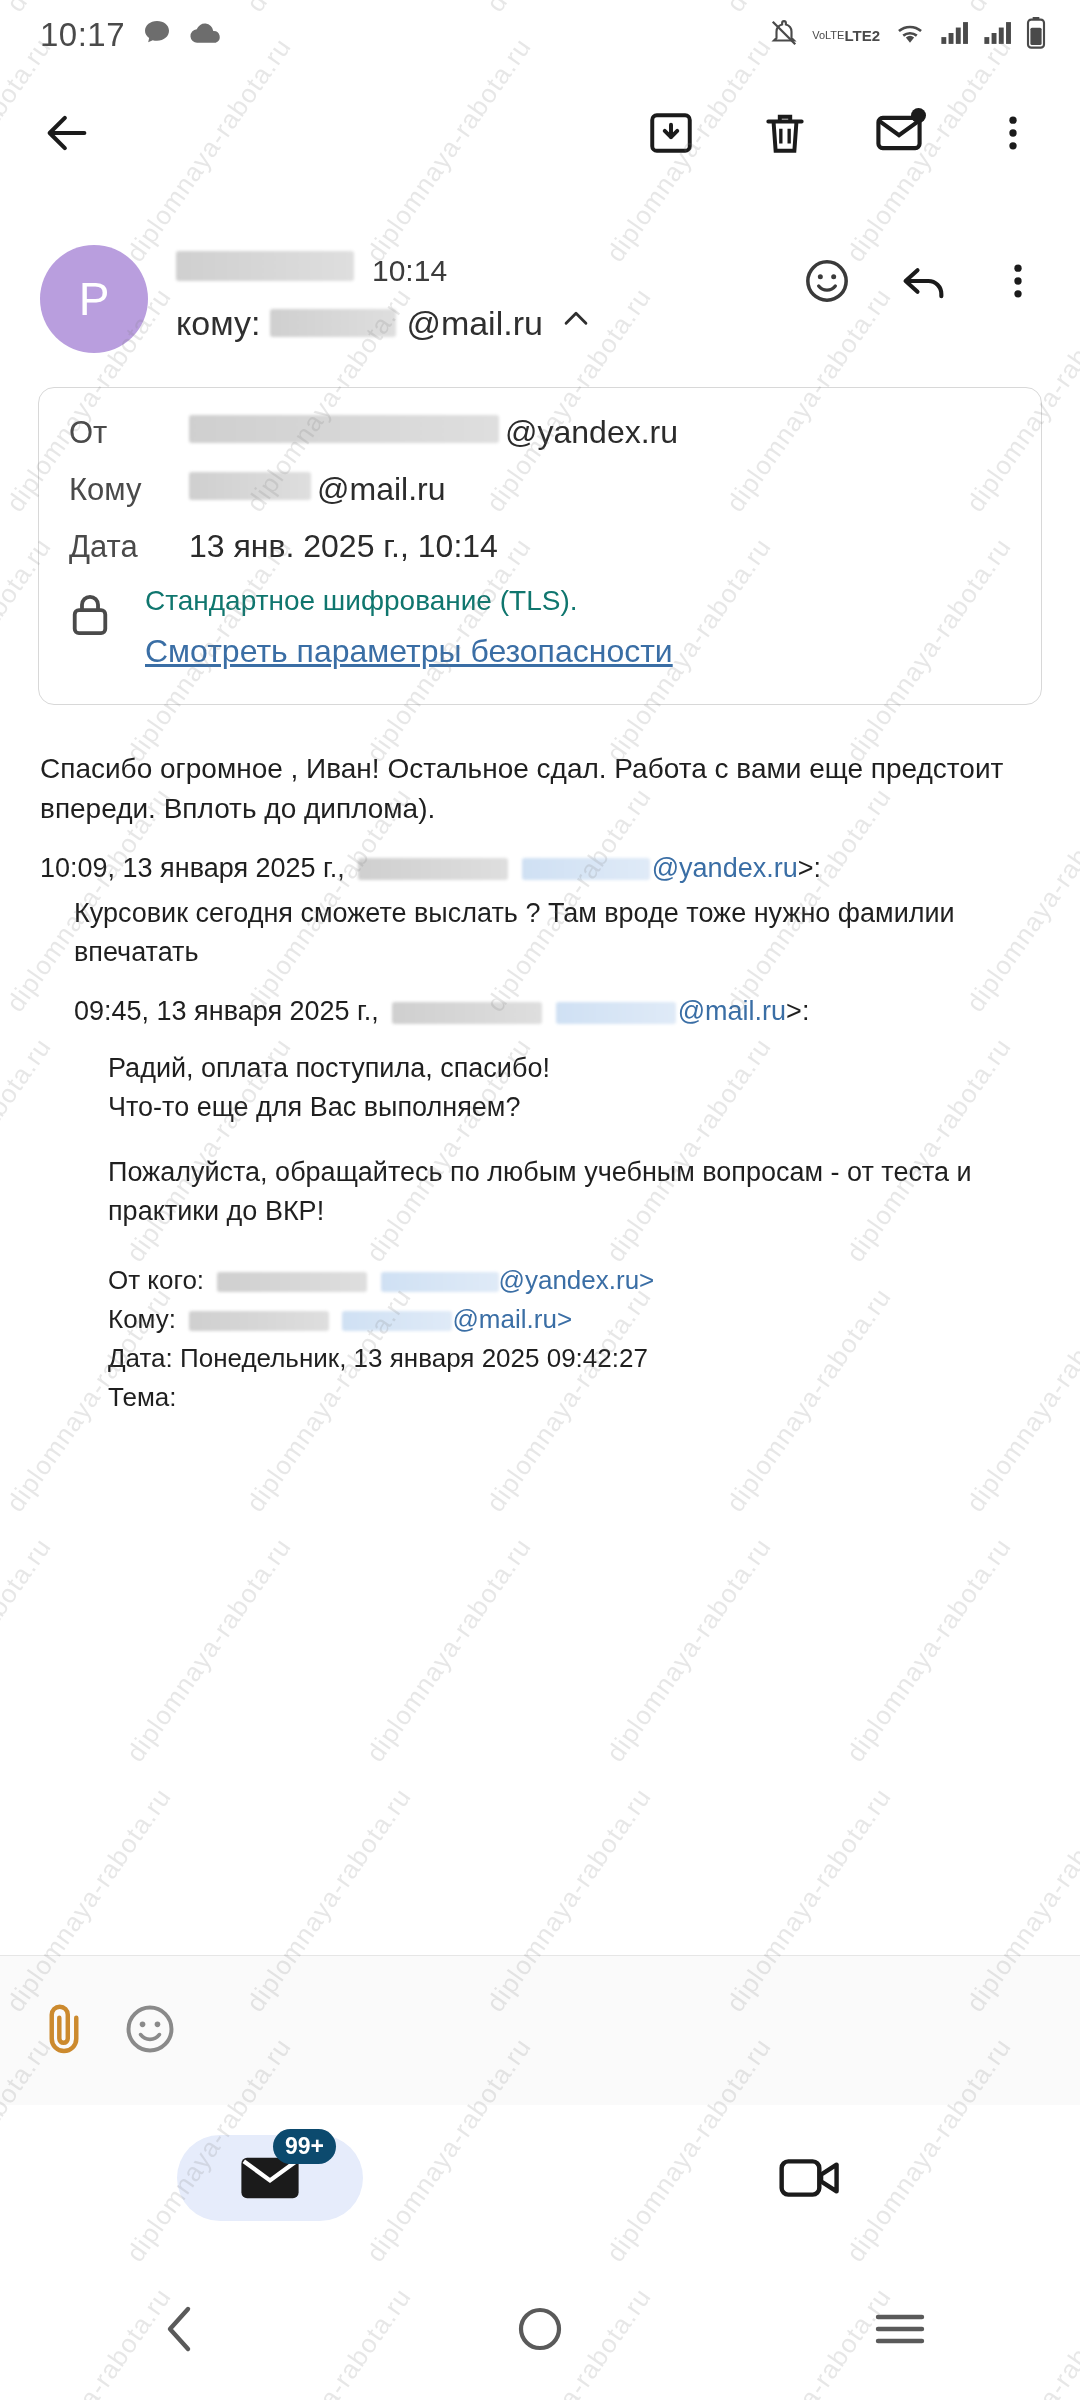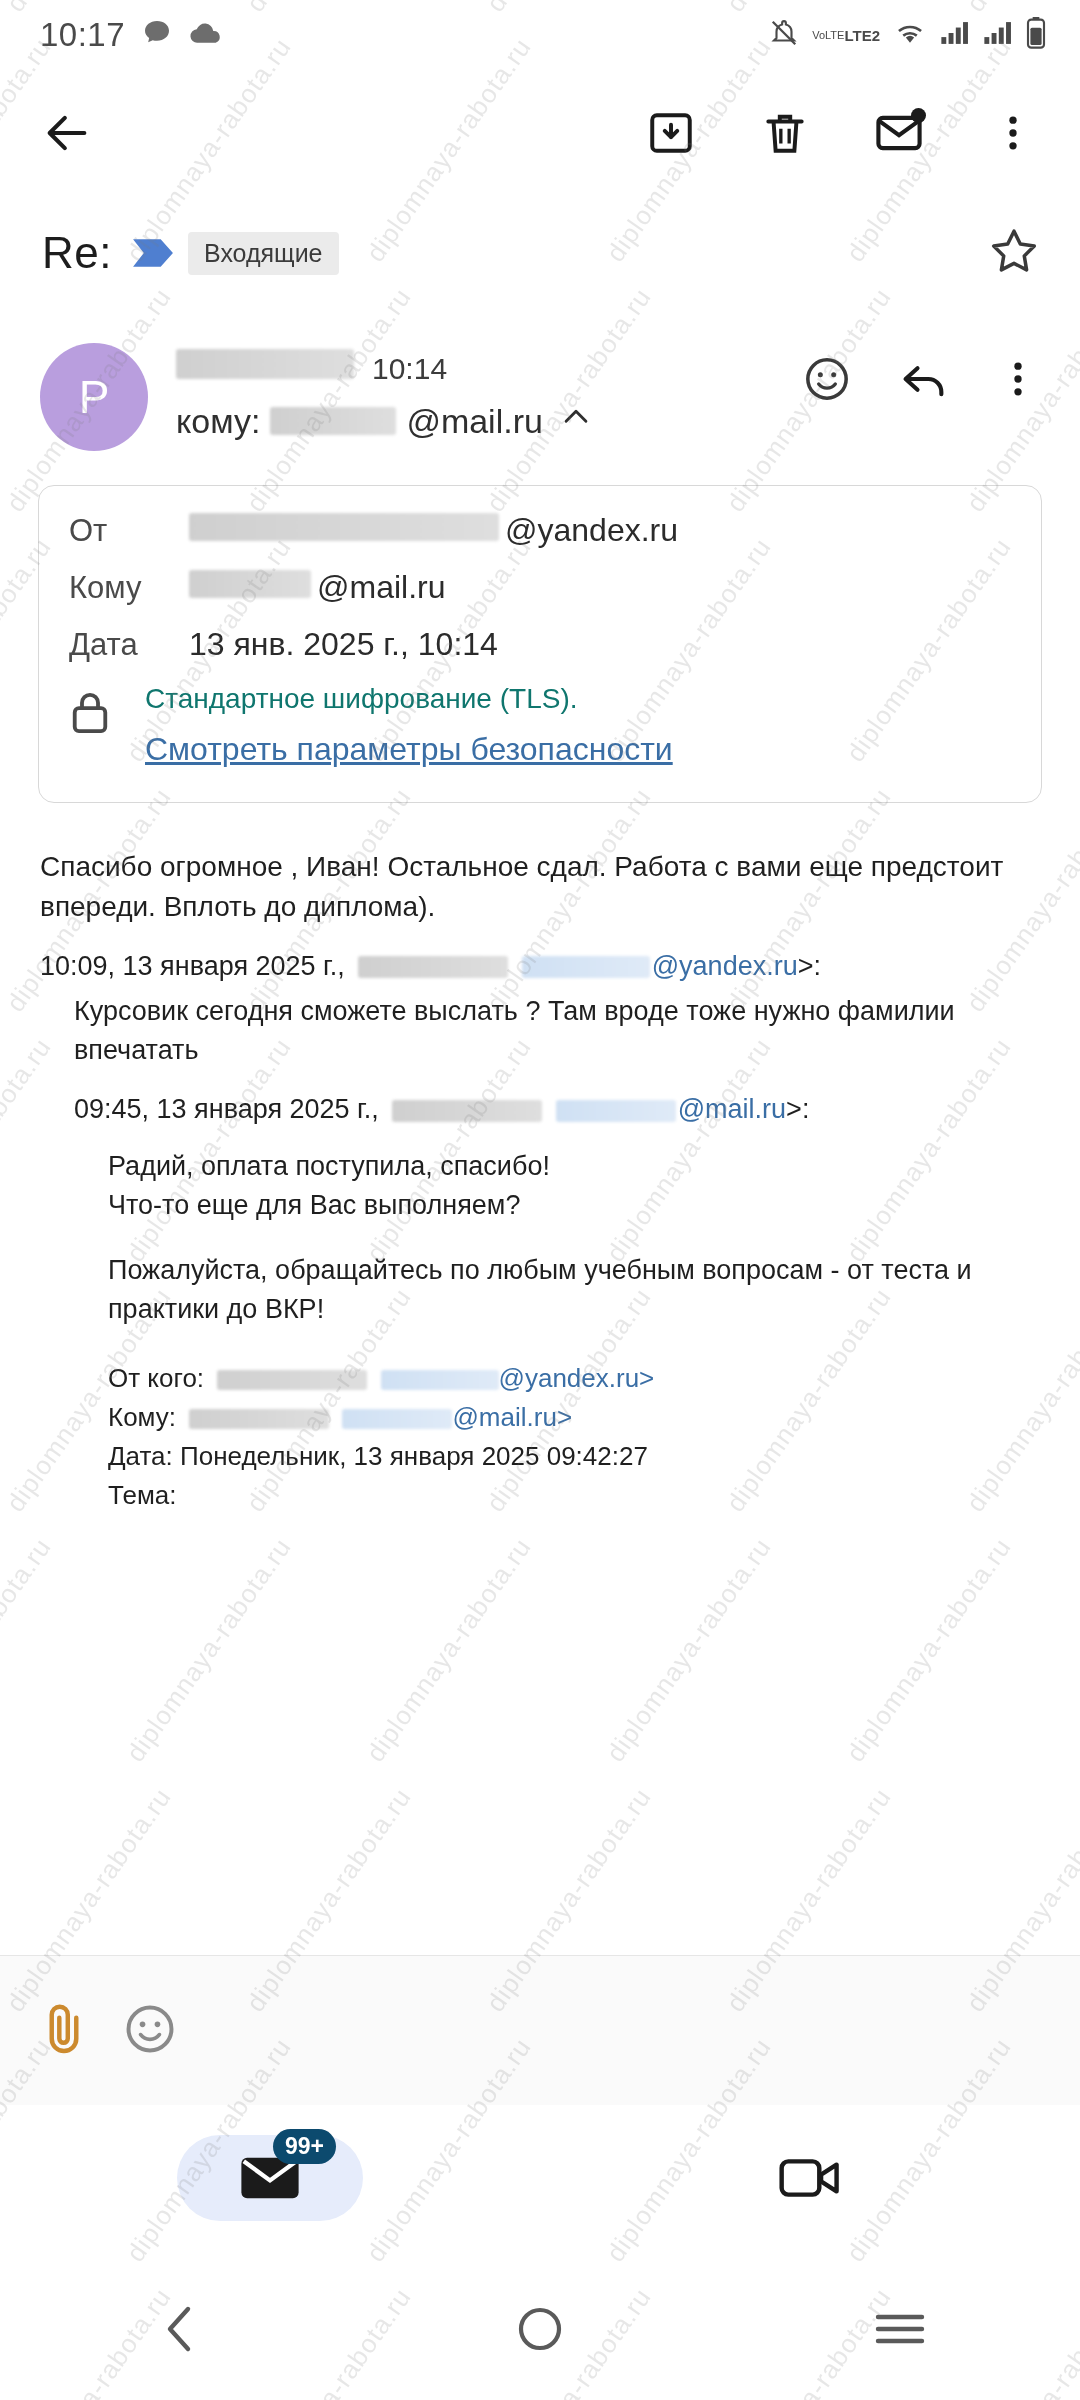--- a/index.html
+++ b/index.html
@@ -303,34 +303,20 @@
       <div class="ic-btn">
         <svg width="44" height="44" viewBox="0 0 24 24">
             <circle cx="12" cy="5" r="2" fill="#1b1b1b"></circle>
             <circle cx="12" cy="12" r="2" fill="#1b1b1b"></circle>
             <circle cx="12" cy="19" r="2" fill="#1b1b1b"></circle>
           </svg>
       </div>
     </div>
   </div>
 
-  <div class="subject-row">
-    <span class="subject-text">Re:</span>
-    <span class="folder-chip">
-      <svg width="46" height="34" viewBox="0 0 30 22">
-          <path fill="#4f7fd0" d="M2 2h18l8 9-8 9H2l7-9z"></path>
-        </svg>
-      <span class="chip-label">Входящие</span>
-    </span>
-    <span class="star">
-      <svg width="56" height="56" viewBox="0 0 24 24">
-          <path fill="none" stroke="#3a3a3a" stroke-width="1.5" stroke-linejoin="round" d="M12 3.5l2.7 5.5 6 .9-4.3 4.2 1 6-5.4-2.8-5.4 2.8 1-6L3.3 9.9l6-.9z"></path>
-        </svg>
-    </span>
-  </div>
 
   <div class="sender">
     <div class="avatar">P</div>
     <div class="sender-mid">
       <div class="sender-line1">
         <span class="redacted rd-gray" style="width:178px;height:30px;"></span>
         <span class="sender-time">10:14</span>
       </div>
       <div class="sender-line2">
         <span>кому:</span>

